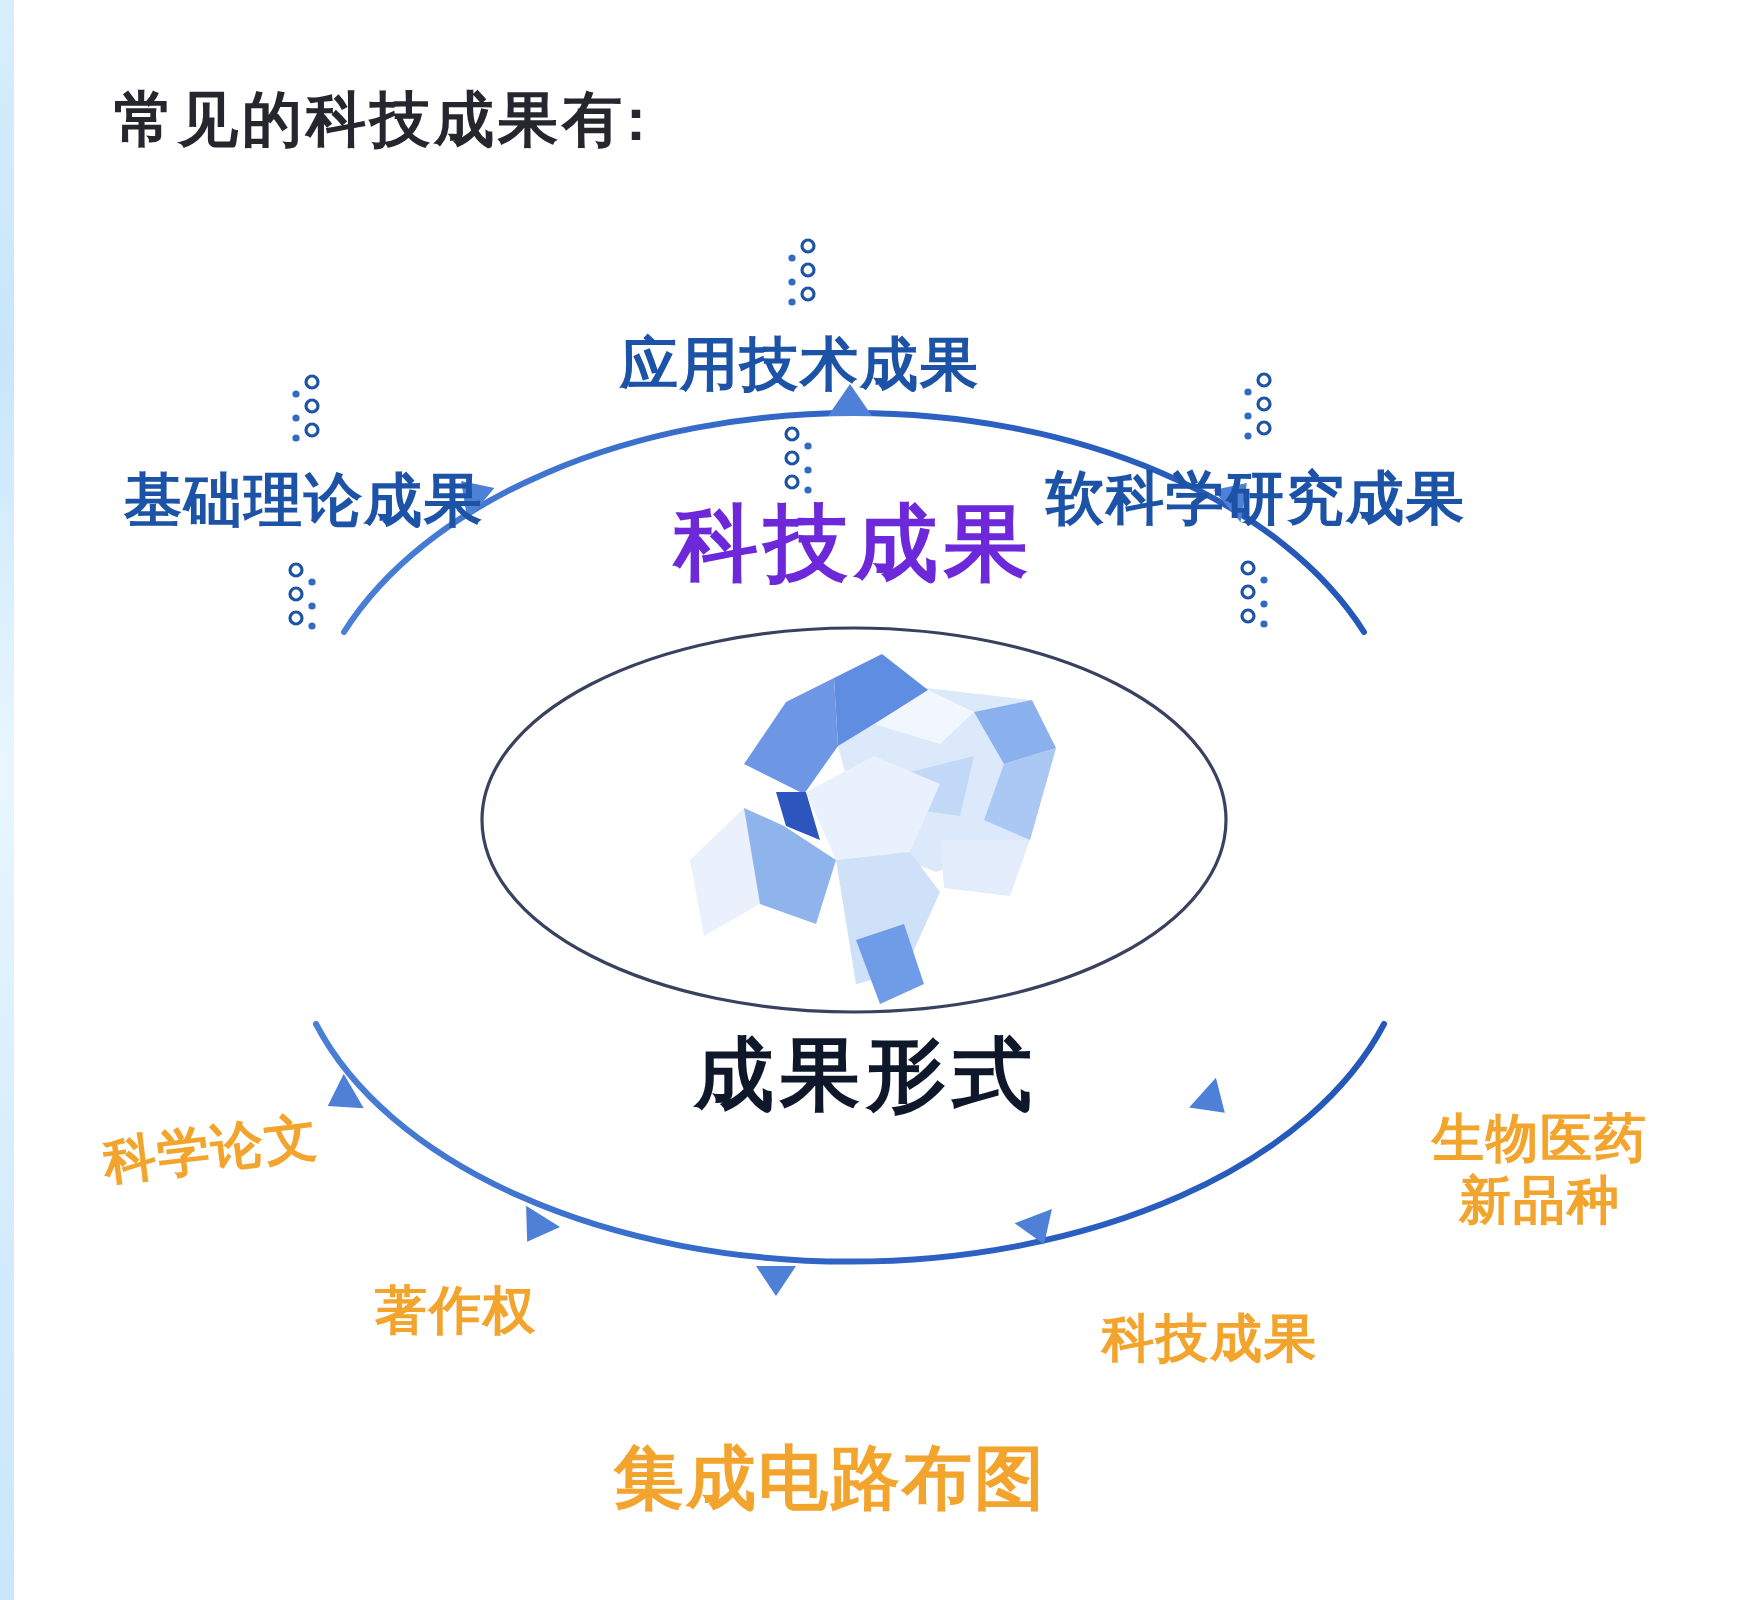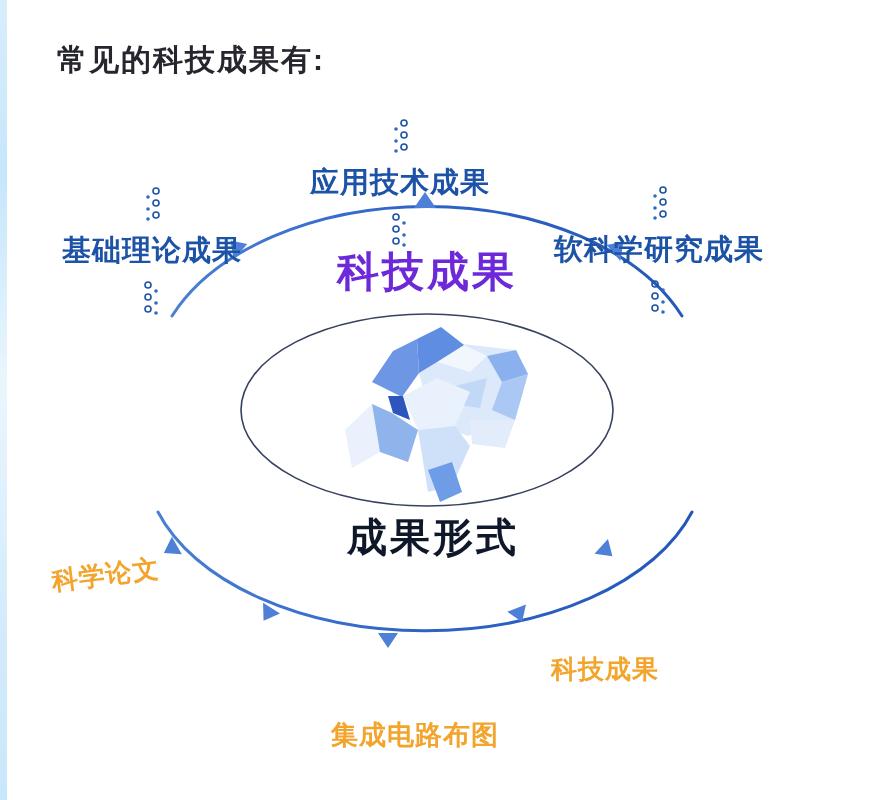--- a/index.html
+++ b/index.html
@@ -17,36 +17,36 @@
   }
   .diagram-svg{position:absolute;left:0;top:0;}
   .blue-label{
     position:absolute;display:flex;align-items:center;gap:7px;white-space:nowrap;flex-direction:column;
   }
   .blue-label .txt{
     font-size:29px;font-weight:800;color:#1d53a6;letter-spacing:1px;
   }
   .lbl-basic{left:62px;top:184px;align-items:center;}
   .lbl-applied{left:310px;top:116px;}
-  .lbl-soft{left:554px;top:183px;}
+  .lbl-soft{left:523px;top:183px;}
   .hub-top{
     position:absolute;left:427px;top:244px;transform:translateX(-50%);
     font-size:42px;font-weight:800;color:#6d28d9;letter-spacing:3px;white-space:nowrap;
   }
   .hub-bottom{
     position:absolute;left:433px;top:510px;transform:translateX(-50%);
     font-size:40px;font-weight:800;color:#0f172a;letter-spacing:3px;white-space:nowrap;
   }
   .orange-label{
     position:absolute;font-size:26px;font-weight:800;color:#f3a42c;
     text-align:center;line-height:1.2;white-space:nowrap;letter-spacing:1px;
   }
   .lbl-papers{left:52px;top:566px;transform:rotate(-7deg);transform-origin:left center;}
   .lbl-software{left:228px;top:640px;transform:translateX(-50%);}
-  .lbl-ic{left:415px;top:719px;transform:translateX(-50%);font-size:27px;}
+  .lbl-ic{left:415px;top:719px;transform:translateX(-50%);font-size:35px;}
   .lbl-plant{left:605px;top:654px;transform:translateX(-50%);}
   .lbl-biomed{left:770px;top:554px;transform:translateX(-50%);}
   .orange-label span{display:block;}
   .dots{display:block;flex:0 0 auto;}
 </style>
 </head>
 <body>
 
 <div class="stage">
 
@@ -159,23 +159,26 @@
     </svg>
   </div>
 
   <div class="hub-top">科技成果</div>
   <div class="hub-bottom">成果形式</div>
 
   <div class="orange-label lbl-papers">
     <span>科学论文</span>
   </div>
   <div class="orange-label lbl-software">
+    <span>著作权</span>
   </div>
   <div class="orange-label lbl-ic">
     <span>集成电路布图</span>
   </div>
   <div class="orange-label lbl-plant">
     <span>科技成果</span>
   </div>
   <div class="orange-label lbl-biomed">
+    <span>生物医药</span>
+    <span>新品种</span>
   </div>
 
 </div>
 
 </body></html>

